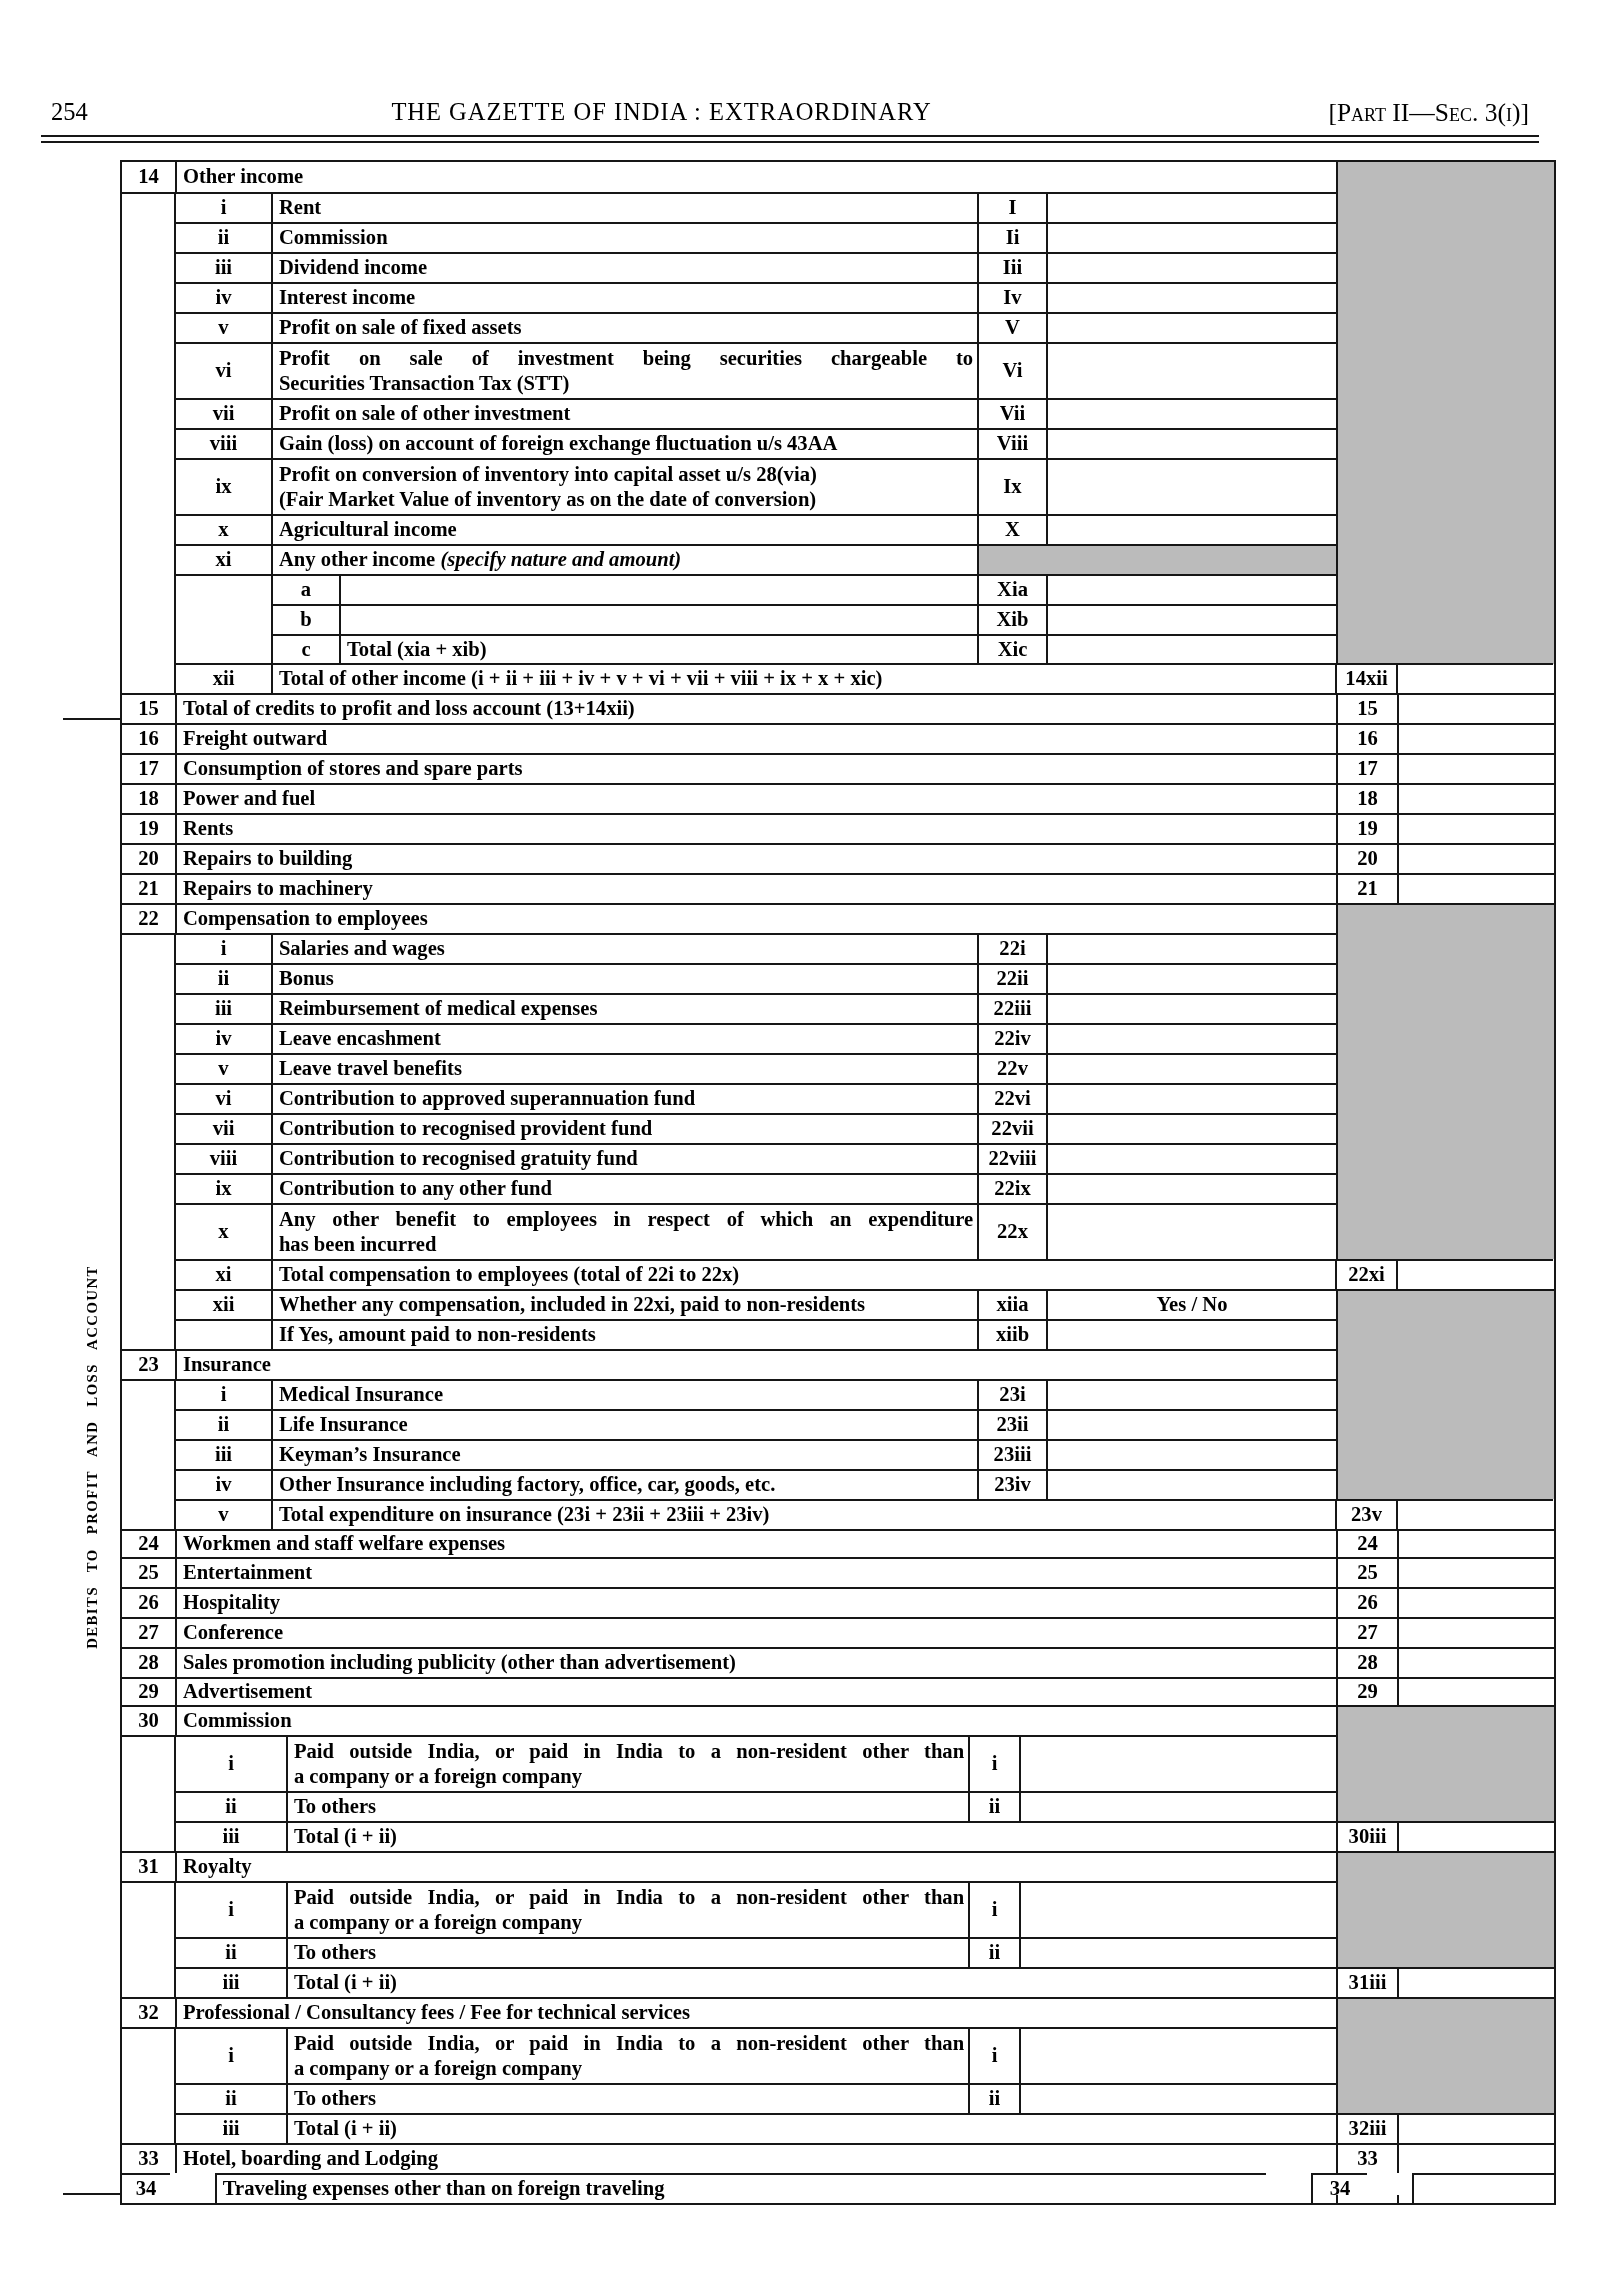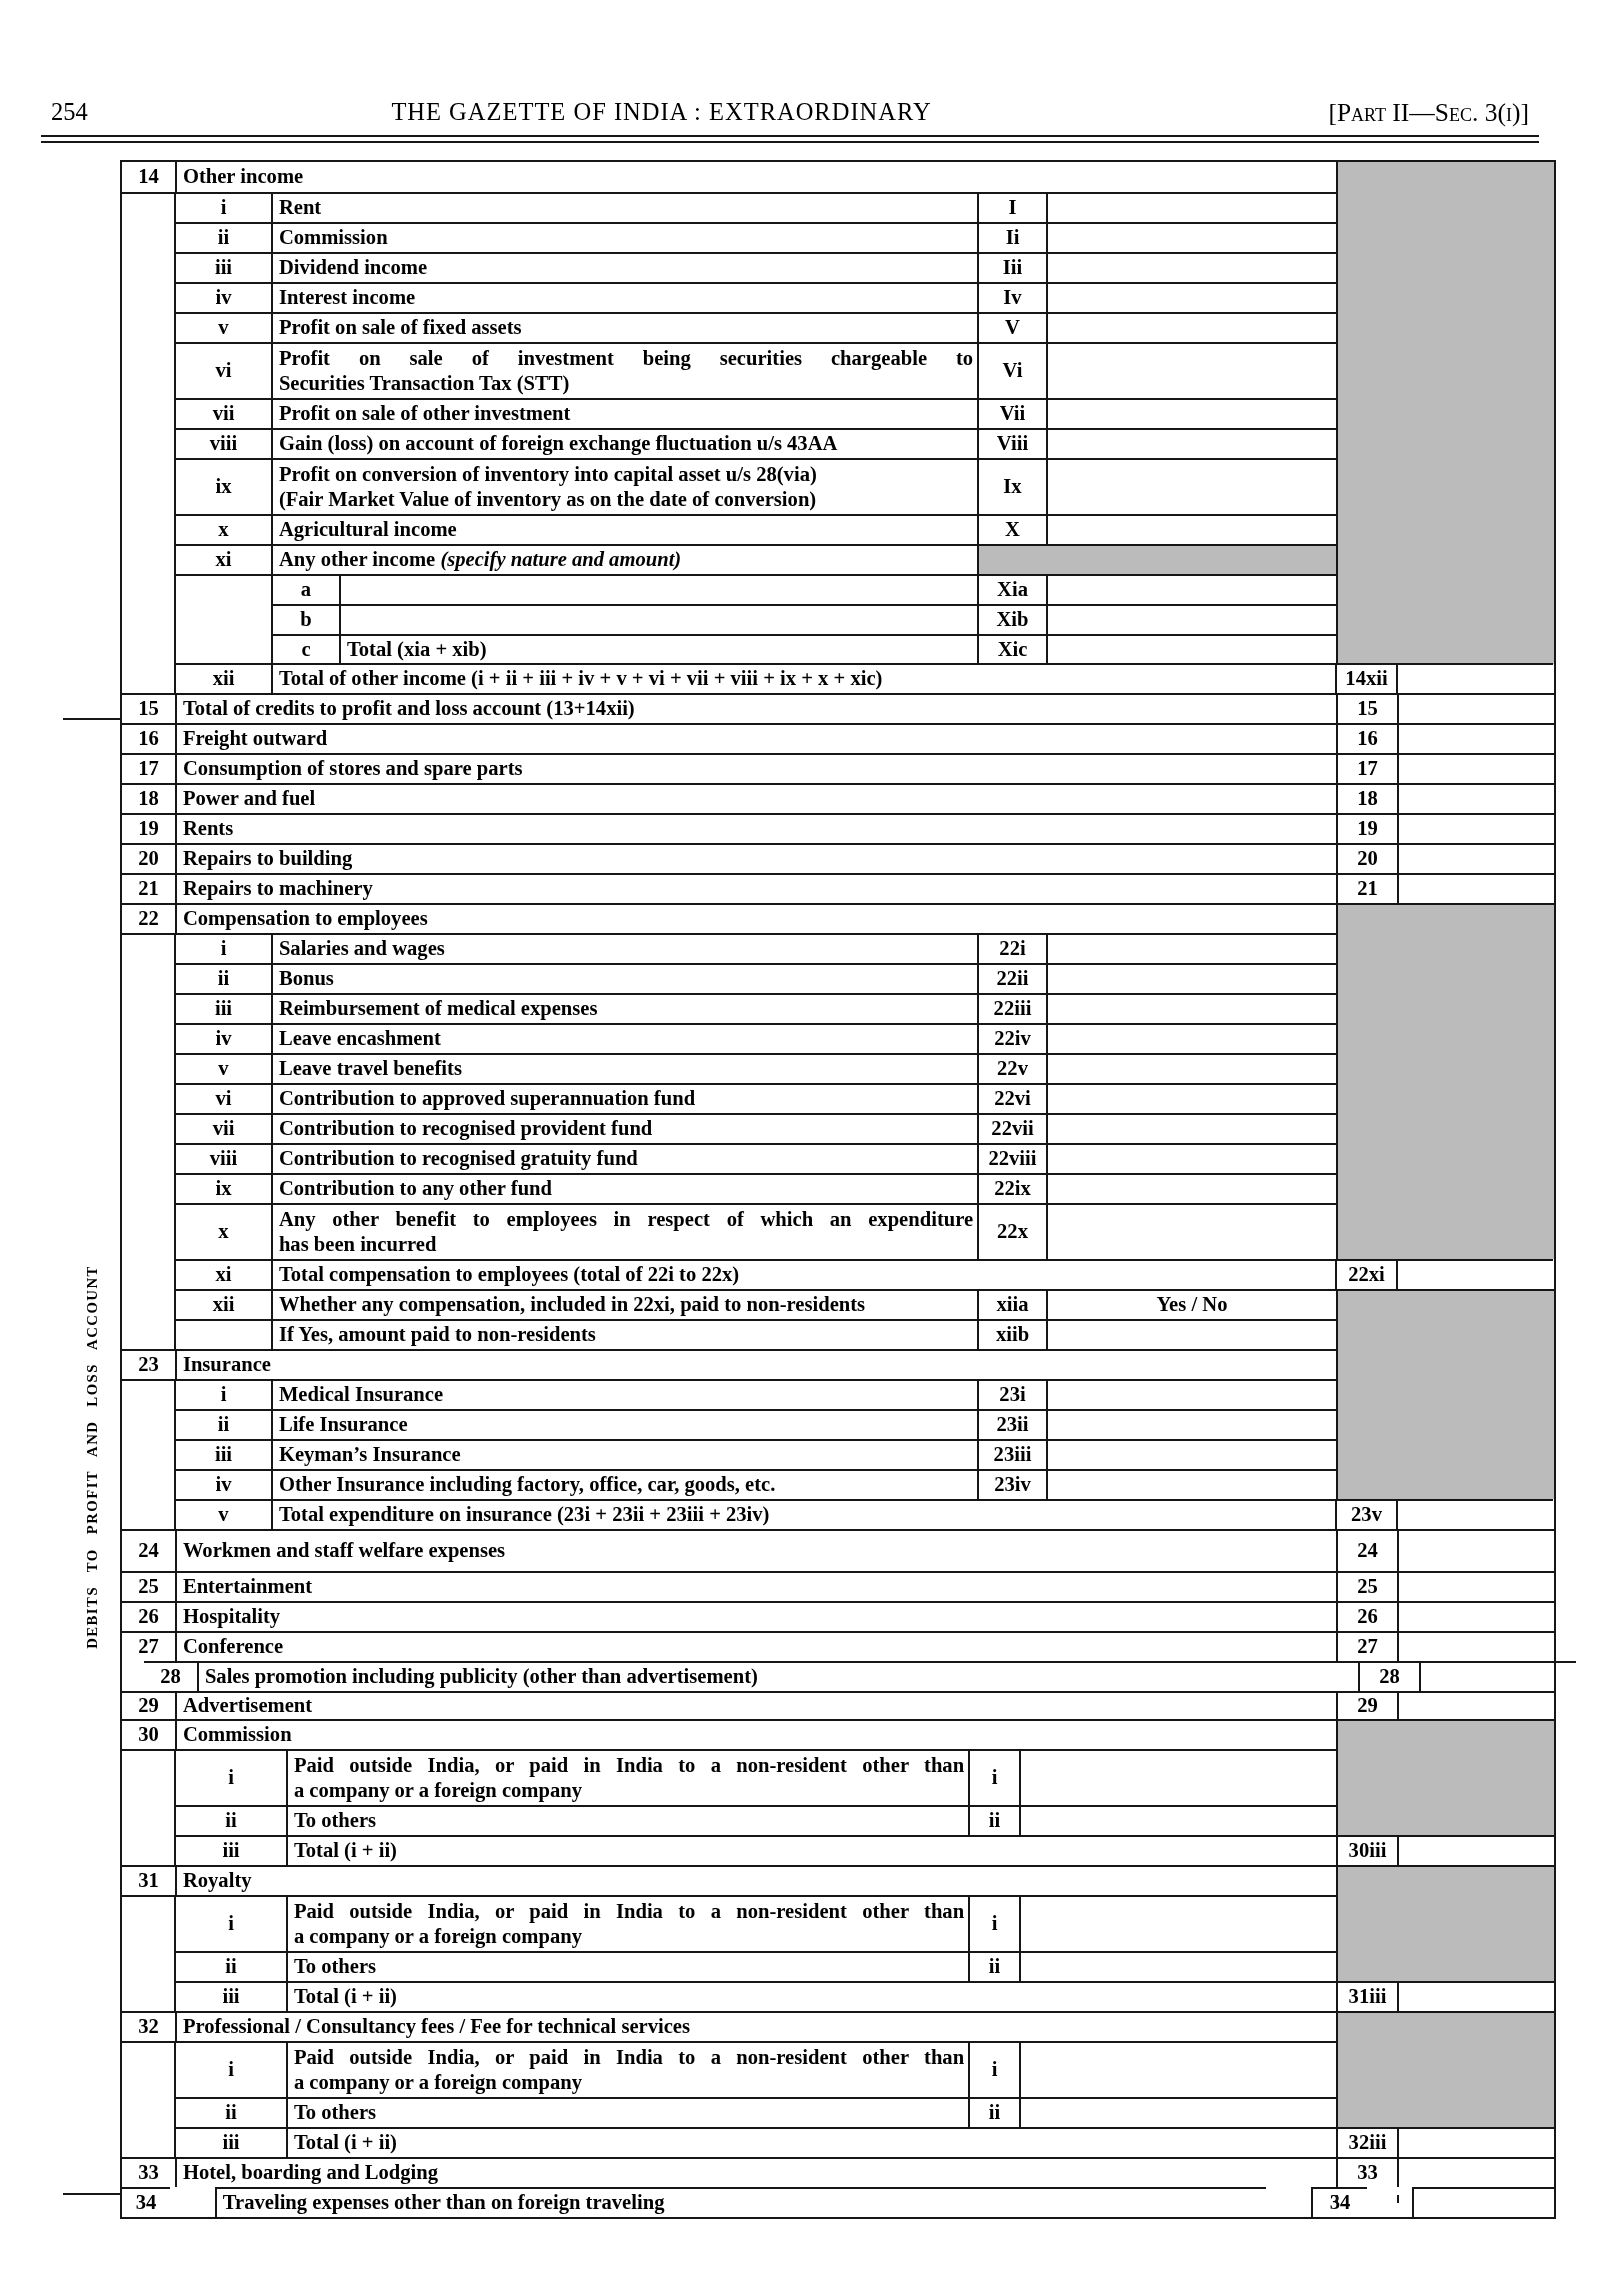--- a/index.html
+++ b/index.html
@@ -359,21 +359,21 @@
             <div class="c gray bl" style="width: 218px;"></div>
           </div>
           <div class="row" style="height: 30px;">
             <div class="c ctr bt" style="width: 95px;">v</div>
             <div class="c dsc bl bt" style="width: 1064px;">Total expenditure on insurance (23i + 23ii + 23iii + 23iv)</div>
             <div class="c ctr bl bt" style="width: 61px;">23v</div>
             <div class="c bl bt" style="width: 157px;"></div>
           </div>
         </div>
       </div>
-      <div class="row" style="height: 42px;">
+      <div class="row" style="height: 28px;">
         <div class="c ctr bt" style="width: 53px;">24</div>
         <div class="c dsc bl bt" style="width: 1161px;">Workmen and staff welfare expenses</div>
         <div class="c ctr bl bt" style="width: 61px;">24</div>
         <div class="c bl bt" style="width: 157px;"></div>
       </div>
       <div class="row" style="height: 30px;">
         <div class="c ctr bt" style="width: 53px;">25</div>
         <div class="c dsc bl bt" style="width: 1161px;">Entertainment</div>
         <div class="c ctr bl bt" style="width: 61px;">25</div>
         <div class="c bl bt" style="width: 157px;"></div>
@@ -383,21 +383,21 @@
         <div class="c dsc bl bt" style="width: 1161px;">Hospitality</div>
         <div class="c ctr bl bt" style="width: 61px;">26</div>
         <div class="c bl bt" style="width: 157px;"></div>
       </div>
       <div class="row" style="height: 30px;">
         <div class="c ctr bt" style="width: 53px;">27</div>
         <div class="c dsc bl bt" style="width: 1161px;">Conference</div>
         <div class="c ctr bl bt" style="width: 61px;">27</div>
         <div class="c bl bt" style="width: 157px;"></div>
       </div>
-      <div class="row" style="height: 30px; margin-left: 22px;">
+      <div class="row" style="height: 30px;">
         <div class="c ctr bt" style="width: 53px;">28</div>
         <div class="c dsc bl bt" style="width: 1161px;">Sales promotion including publicity (other than advertisement)</div>
         <div class="c ctr bl bt" style="width: 61px;">28</div>
         <div class="c bl bt" style="width: 157px;"></div>
       </div>
       <div class="row" style="height: 28px;">
         <div class="c ctr bt" style="width: 53px;">29</div>
         <div class="c dsc bl bt" style="width: 1161px;">Advertisement</div>
         <div class="c ctr bl bt" style="width: 61px;">29</div>
         <div class="c bl bt" style="width: 157px;"></div>

